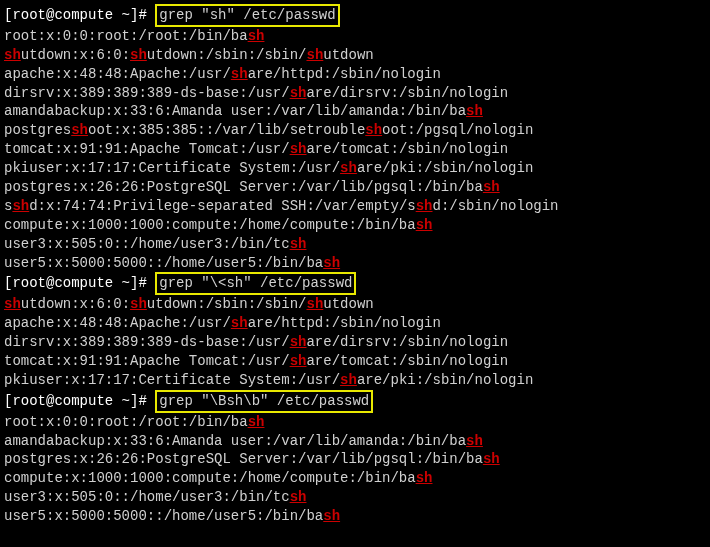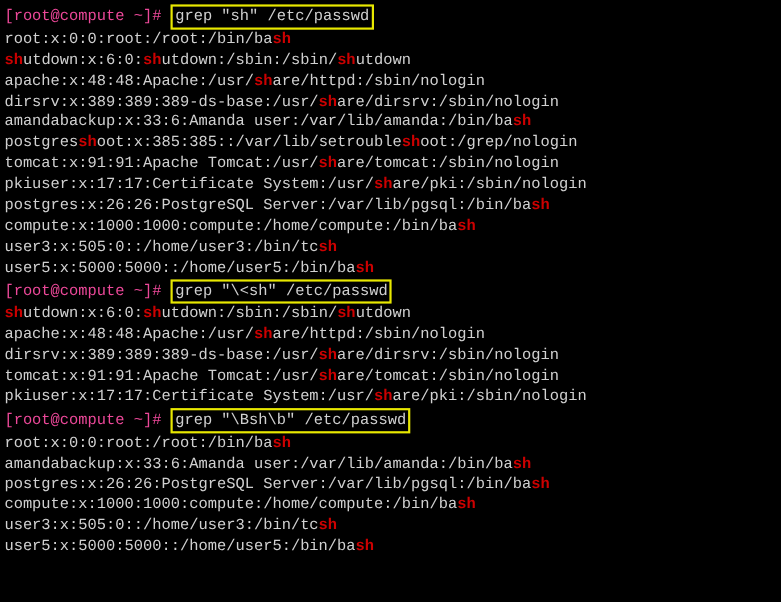--- a/index.html
+++ b/index.html
@@ -13,47 +13,49 @@
       font-size: 14px;
       line-height: 1.35;
       color: #d0d0d0;
       padding: 4px;
       width: 710px;
     }
     .line {
       white-space: pre;
     }
     .prompt {
-      color: #ec4899;
+      color: #ffffff;
     }
     .hl {
       color: #cc0000;
       font-weight: bold;
+      text-decoration: underline;
     }
     .cmd-box {
       border: 2px solid #e8e800;
       padding: 0 2px;
       display: inline-block;
     }
   </style>
 </head>
 <body>
 
 <div>
 
 <div class="line"><span class="prompt">[root@compute ~]# </span><span class="cmd-box">grep "sh" /etc/passwd</span></div>
 <div class="line"><span>root:x:0:0:root:/root:/bin/ba</span><span class="hl">sh</span></div>
 <div class="line"><span class="hl">sh</span><span>utdown:x:6:0:</span><span class="hl">sh</span><span>utdown:/sbin:/sbin/</span><span class="hl">sh</span><span>utdown</span></div>
 <div class="line"><span>apache:x:48:48:Apache:/usr/</span><span class="hl">sh</span><span>are/httpd:/sbin/nologin</span></div>
 <div class="line"><span>dirsrv:x:389:389:389-ds-base:/usr/</span><span class="hl">sh</span><span>are/dirsrv:/sbin/nologin</span></div>
 <div class="line"><span>amandabackup:x:33:6:Amanda user:/var/lib/amanda:/bin/ba</span><span class="hl">sh</span></div>
-<div class="line"><span>postgres</span><span class="hl">sh</span><span>oot:x:385:385::/var/lib/setrouble</span><span class="hl">sh</span><span>oot:/grep/nologin</span></div>
+<div class="line"><span>postgres</span><span class="hl">sh</span><span>oot:x:385:385::/var/lib/setrouble</span><span class="hl">sh</span><span>oot:/pgsql/nologin</span></div>
 <div class="line"><span>tomcat:x:91:91:Apache Tomcat:/usr/</span><span class="hl">sh</span><span>are/tomcat:/sbin/nologin</span></div>
 <div class="line"><span>pkiuser:x:17:17:Certificate System:/usr/</span><span class="hl">sh</span><span>are/pki:/sbin/nologin</span></div>
 <div class="line"><span>postgres:x:26:26:PostgreSQL Server:/var/lib/pgsql:/bin/ba</span><span class="hl">sh</span></div>
+<div class="line"><span>s</span><span class="hl">sh</span><span>d:x:74:74:Privilege-separated SSH:/var/empty/s</span><span class="hl">sh</span><span>d:/sbin/nologin</span></div>
 <div class="line"><span>compute:x:1000:1000:compute:/home/compute:/bin/ba</span><span class="hl">sh</span></div>
 <div class="line"><span>user3:x:505:0::/home/user3:/bin/tc</span><span class="hl">sh</span></div>
 <div class="line"><span>user5:x:5000:5000::/home/user5:/bin/ba</span><span class="hl">sh</span></div>
 
 <div class="line"><span class="prompt">[root@compute ~]# </span><span class="cmd-box">grep "\&lt;sh" /etc/passwd</span></div>
 <div class="line"><span class="hl">sh</span><span>utdown:x:6:0:</span><span class="hl">sh</span><span>utdown:/sbin:/sbin/</span><span class="hl">sh</span><span>utdown</span></div>
 <div class="line"><span>apache:x:48:48:Apache:/usr/</span><span class="hl">sh</span><span>are/httpd:/sbin/nologin</span></div>
 <div class="line"><span>dirsrv:x:389:389:389-ds-base:/usr/</span><span class="hl">sh</span><span>are/dirsrv:/sbin/nologin</span></div>
 <div class="line"><span>tomcat:x:91:91:Apache Tomcat:/usr/</span><span class="hl">sh</span><span>are/tomcat:/sbin/nologin</span></div>
 <div class="line"><span>pkiuser:x:17:17:Certificate System:/usr/</span><span class="hl">sh</span><span>are/pki:/sbin/nologin</span></div>

